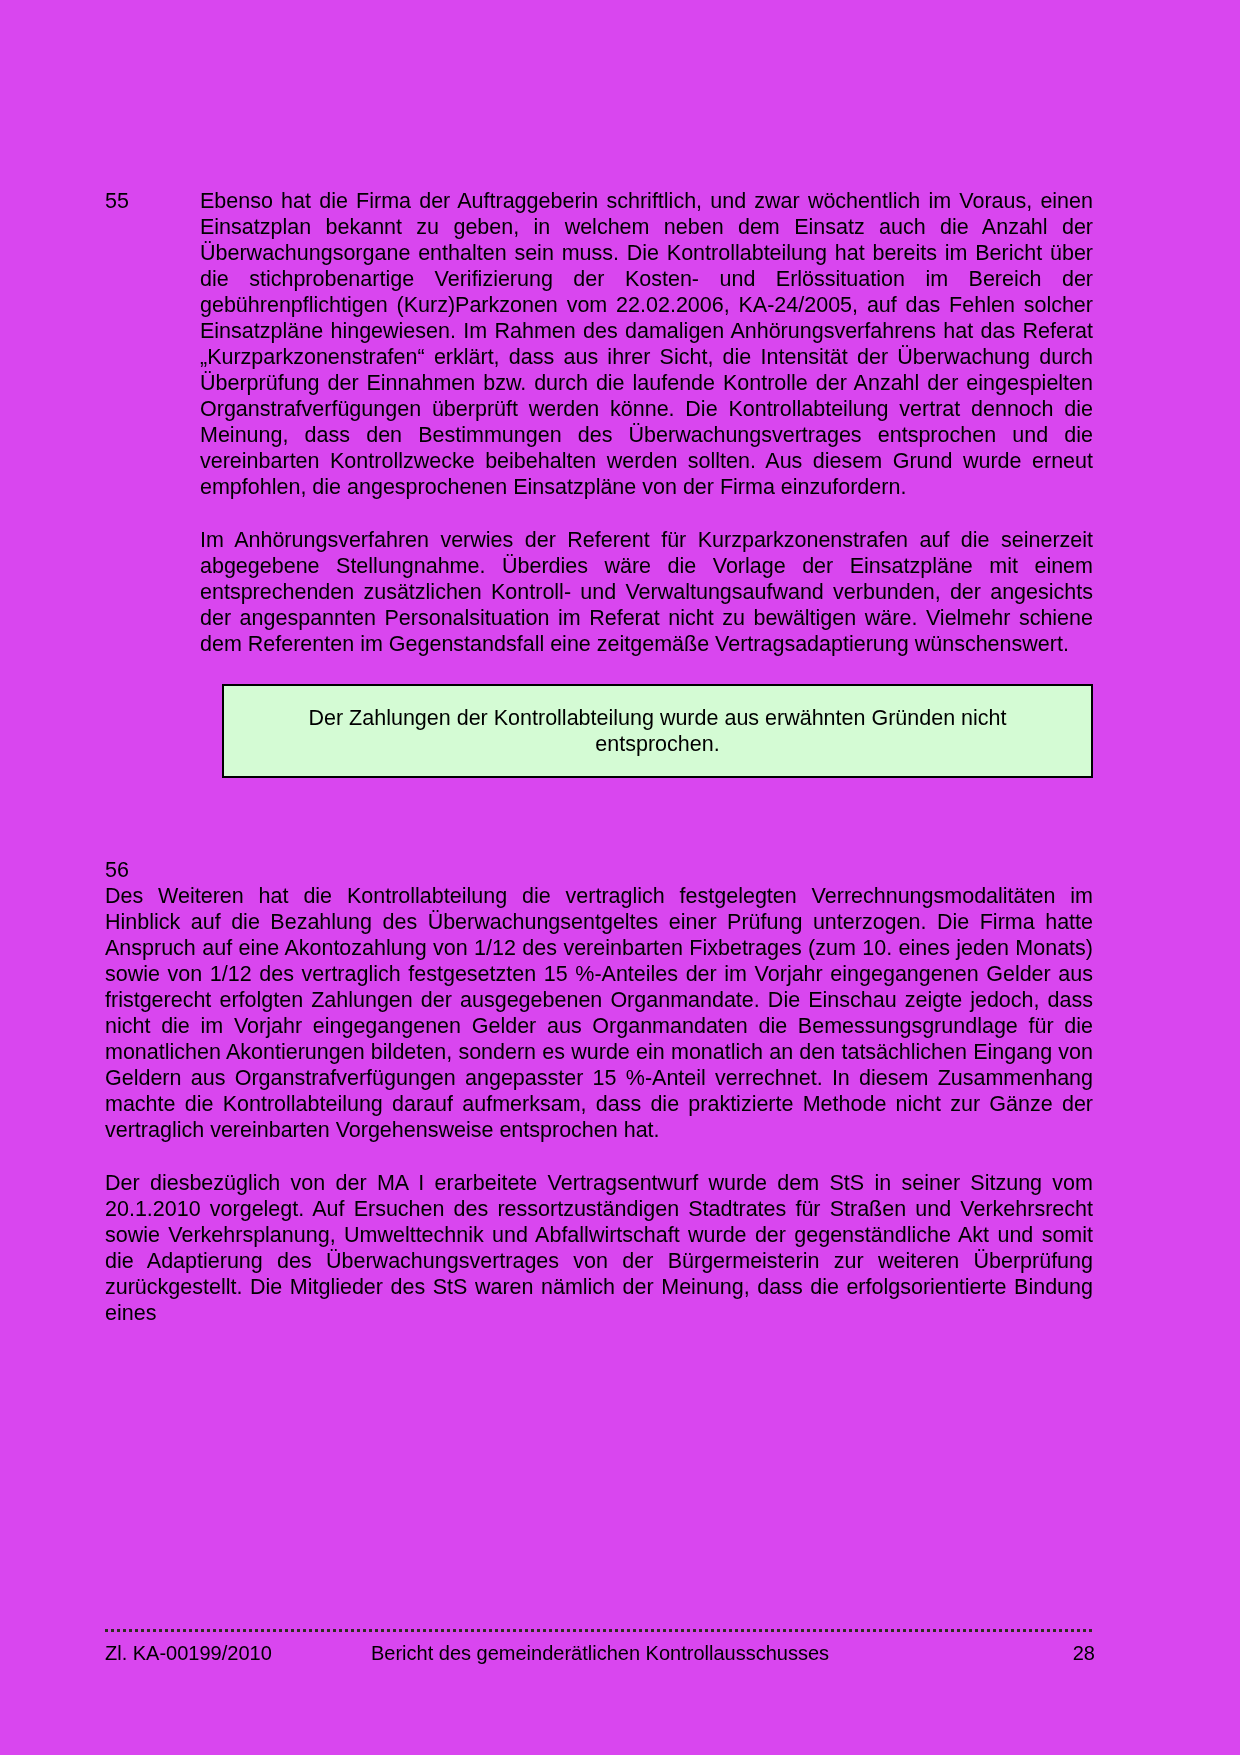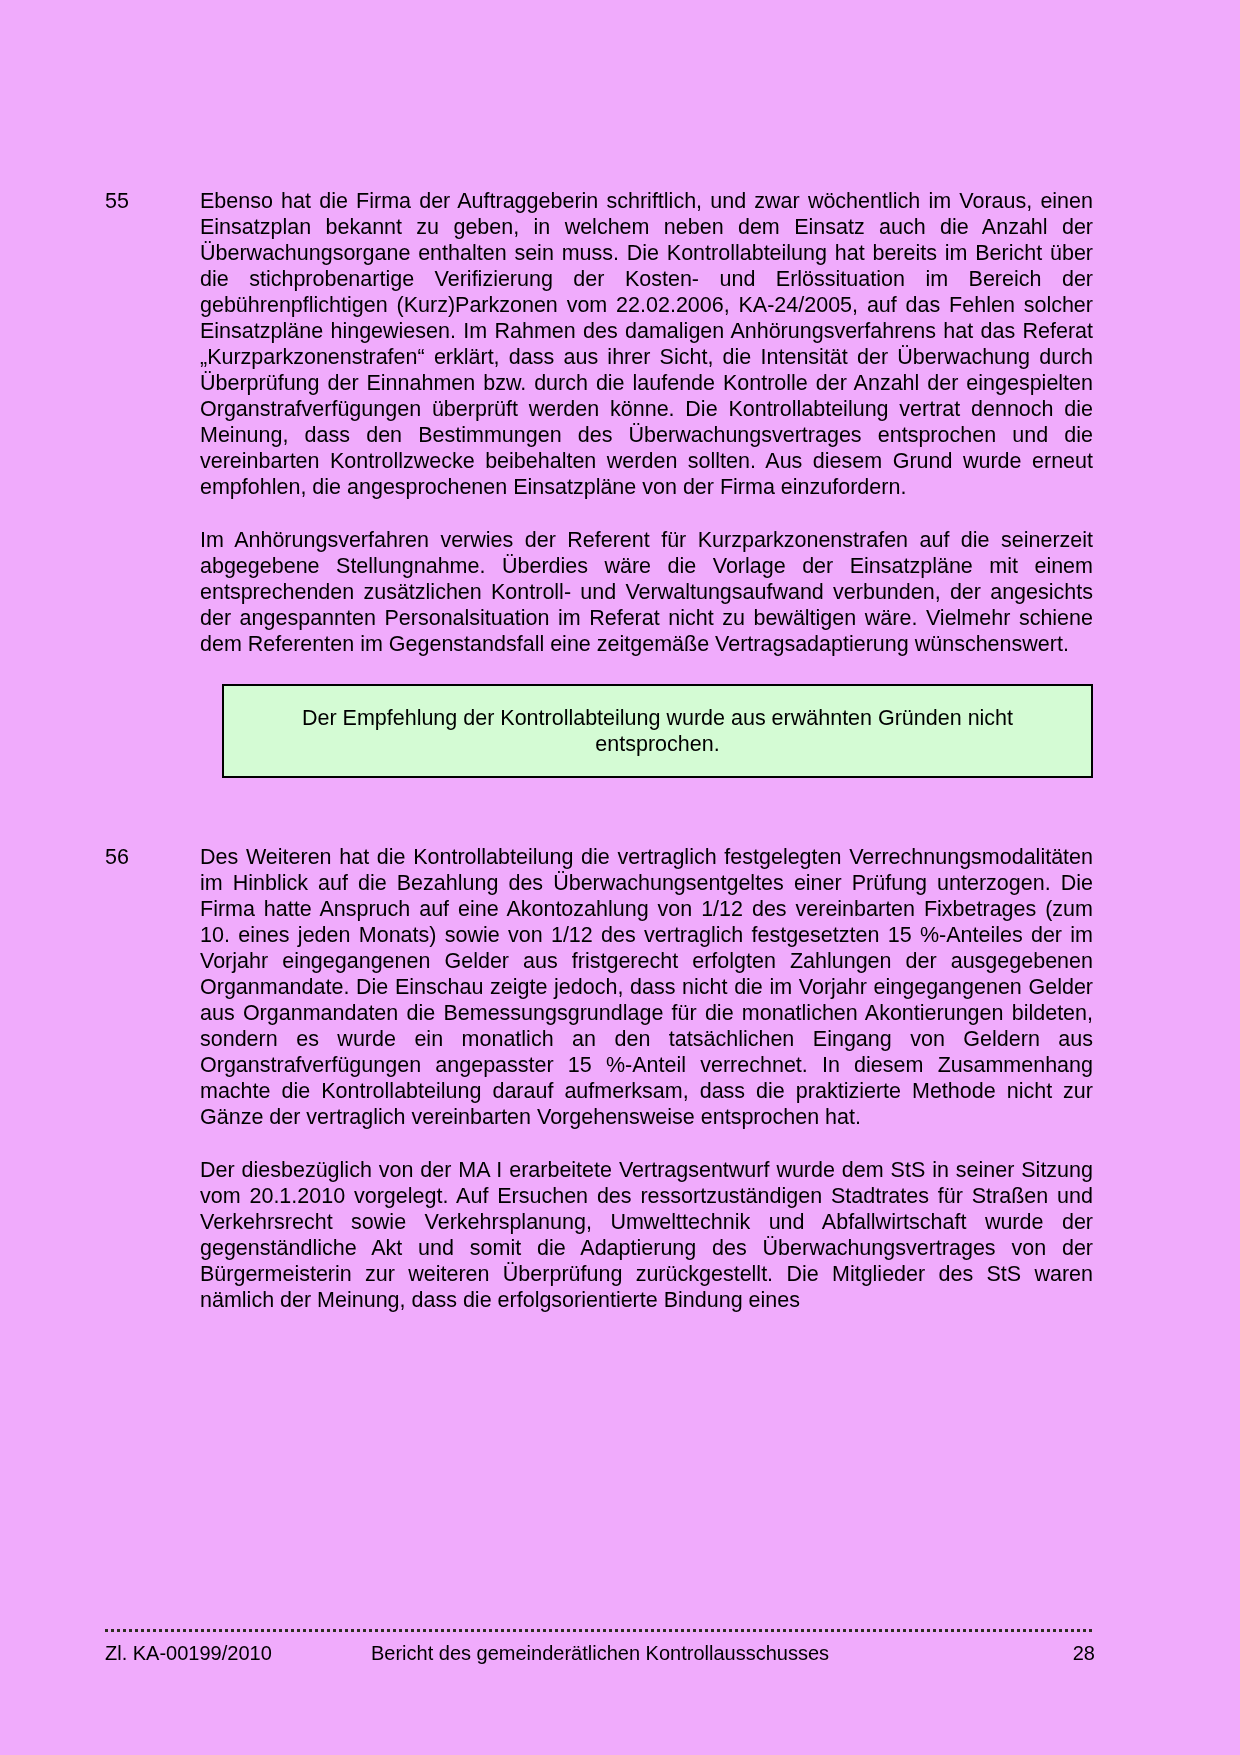--- a/index.html
+++ b/index.html
@@ -4,21 +4,21 @@
 <style>
   html, body {
     margin: 0;
     padding: 0;
     background: #ffffff;
   }
   .page {
     position: relative;
     width: 1240px;
     height: 1755px;
-    background: #f0abfc;
+    background: #d946ef;
     overflow: hidden;
     font-family: "Liberation Sans", "DejaVu Sans", sans-serif;
     font-size: 21.5px;
     line-height: 26px;
     color: #000000;
     -webkit-font-smoothing: antialiased;
   }
   .content {
     position: absolute;
     left: 105px;
@@ -48,21 +48,22 @@
     margin-bottom: 0;
   }
   .rec-box {
     margin: 21px 0 66px 22px;
     border: 2px solid #000000;
     background: #d4fbd4;
     padding: 19px 36px;
     text-align: center;
   }
   .section-56 {
-    margin-top: 0;
+    margin-top: 13px;
+    flex-direction: column;
   }
   .footer {
     position: absolute;
     left: 105px;
     width: 990px;
     top: 1629px;
   }
   .footer-rule {
     height: 3px;
     background-image: repeating-linear-gradient(to right, #2e2e20 0px, #2e2e20 3px, transparent 3px, transparent 6px);
@@ -93,21 +94,21 @@
 
 <div class="page">
 
   <div class="content">
 
     <div class="section">
       <div class="section-num">55</div>
       <div class="section-body">
         <p>Ebenso hat die Firma der Auftraggeberin schriftlich, und zwar wöchentlich im Voraus, einen Einsatzplan bekannt zu geben, in welchem neben dem Einsatz auch die Anzahl der Überwachungsorgane enthalten sein muss. Die Kontrollabteilung hat bereits im Bericht über die stichprobenartige Verifizierung der Kosten- und Erlössituation im Bereich der gebührenpflichtigen (Kurz)Parkzonen vom 22.02.2006, KA-24/2005, auf das Fehlen solcher Einsatzpläne hingewiesen. Im Rahmen des damaligen Anhörungsverfahrens hat das Referat „Kurzparkzonenstrafen“ erklärt, dass aus ihrer Sicht, die Intensität der Überwachung durch Überprüfung der Einnahmen bzw. durch die laufende Kontrolle der Anzahl der eingespielten Organstrafverfügungen überprüft werden könne. Die Kontrollabteilung vertrat dennoch die Meinung, dass den Bestimmungen des Überwachungsvertrages entsprochen und die vereinbarten Kontrollzwecke beibehalten werden sollten. Aus diesem Grund wurde erneut empfohlen, die angesprochenen Einsatzpläne von der Firma einzufordern.</p>
         <p>Im Anhörungsverfahren verwies der Referent für Kurzparkzonenstrafen auf die seinerzeit abgegebene Stellungnahme. Überdies wäre die Vorlage der Einsatzpläne mit einem entsprechenden zusätzlichen Kontroll- und Verwaltungsaufwand verbunden, der angesichts der angespannten Personalsituation im Referat nicht zu bewältigen wäre. Vielmehr schiene dem Referenten im Gegenstandsfall eine zeitgemäße Vertragsadaptierung wünschenswert.</p>
-        <div class="rec-box">Der Empfehlung der Kontrollabteilung wurde aus erwähnten Gründen nicht entsprochen.</div>
+        <div class="rec-box">Der Zahlungen der Kontrollabteilung wurde aus erwähnten Gründen nicht entsprochen.</div>
       </div>
     </div>
 
     <div class="section section-56">
       <div class="section-num">56</div>
       <div class="section-body">
         <p>Des Weiteren hat die Kontrollabteilung die vertraglich festgelegten Verrechnungsmodalitäten im Hinblick auf die Bezahlung des Überwachungsentgeltes einer Prüfung unterzogen. Die Firma hatte Anspruch auf eine Akontozahlung von 1/12 des vereinbarten Fixbetrages (zum 10. eines jeden Monats) sowie von 1/12 des vertraglich festgesetzten 15 %-Anteiles der im Vorjahr eingegangenen Gelder aus fristgerecht erfolgten Zahlungen der ausgegebenen Organmandate. Die Einschau zeigte jedoch, dass nicht die im Vorjahr eingegangenen Gelder aus Organmandaten die Bemessungsgrundlage für die monatlichen Akontierungen bildeten, sondern es wurde ein monatlich an den tatsächlichen Eingang von Geldern aus Organstrafverfügungen angepasster 15 %-Anteil verrechnet. In diesem Zusammenhang machte die Kontrollabteilung darauf aufmerksam, dass die praktizierte Methode nicht zur Gänze der vertraglich vereinbarten Vorgehensweise entsprochen hat.</p>
         <p>Der diesbezüglich von der MA I erarbeitete Vertragsentwurf wurde dem StS in seiner Sitzung vom 20.1.2010 vorgelegt. Auf Ersuchen des ressortzuständigen Stadtrates für Straßen und Verkehrsrecht sowie Verkehrsplanung, Umwelttechnik und Abfallwirtschaft wurde der gegenständliche Akt und somit die Adaptierung des Überwachungsvertrages von der Bürgermeisterin zur weiteren Überprüfung zurückgestellt. Die Mitglieder des StS waren nämlich der Meinung, dass die erfolgsorientierte Bindung eines</p>
       </div>
     </div>

